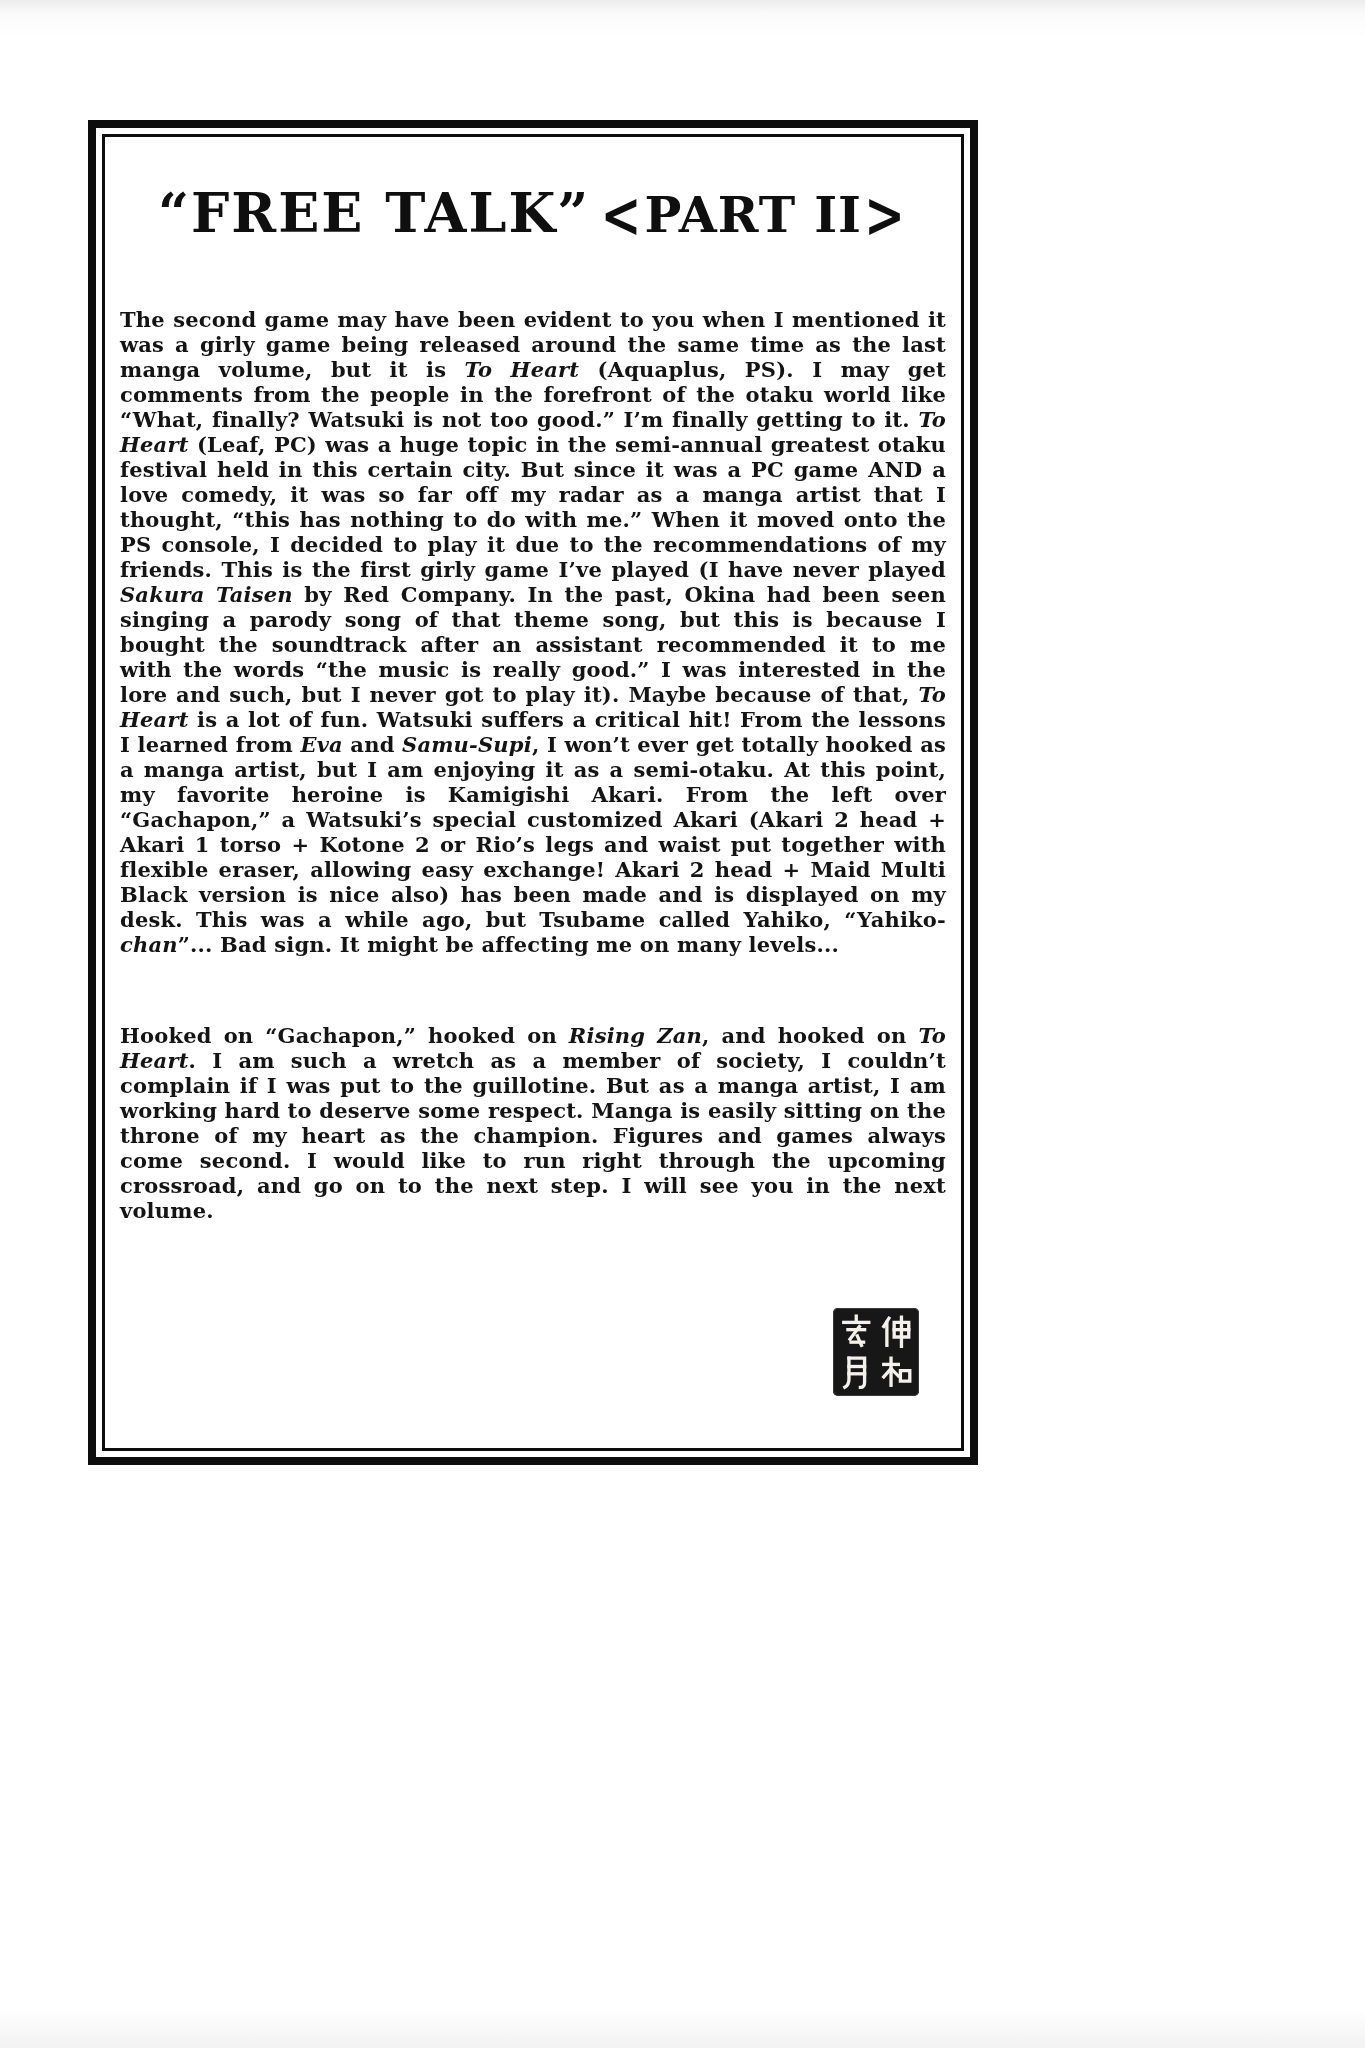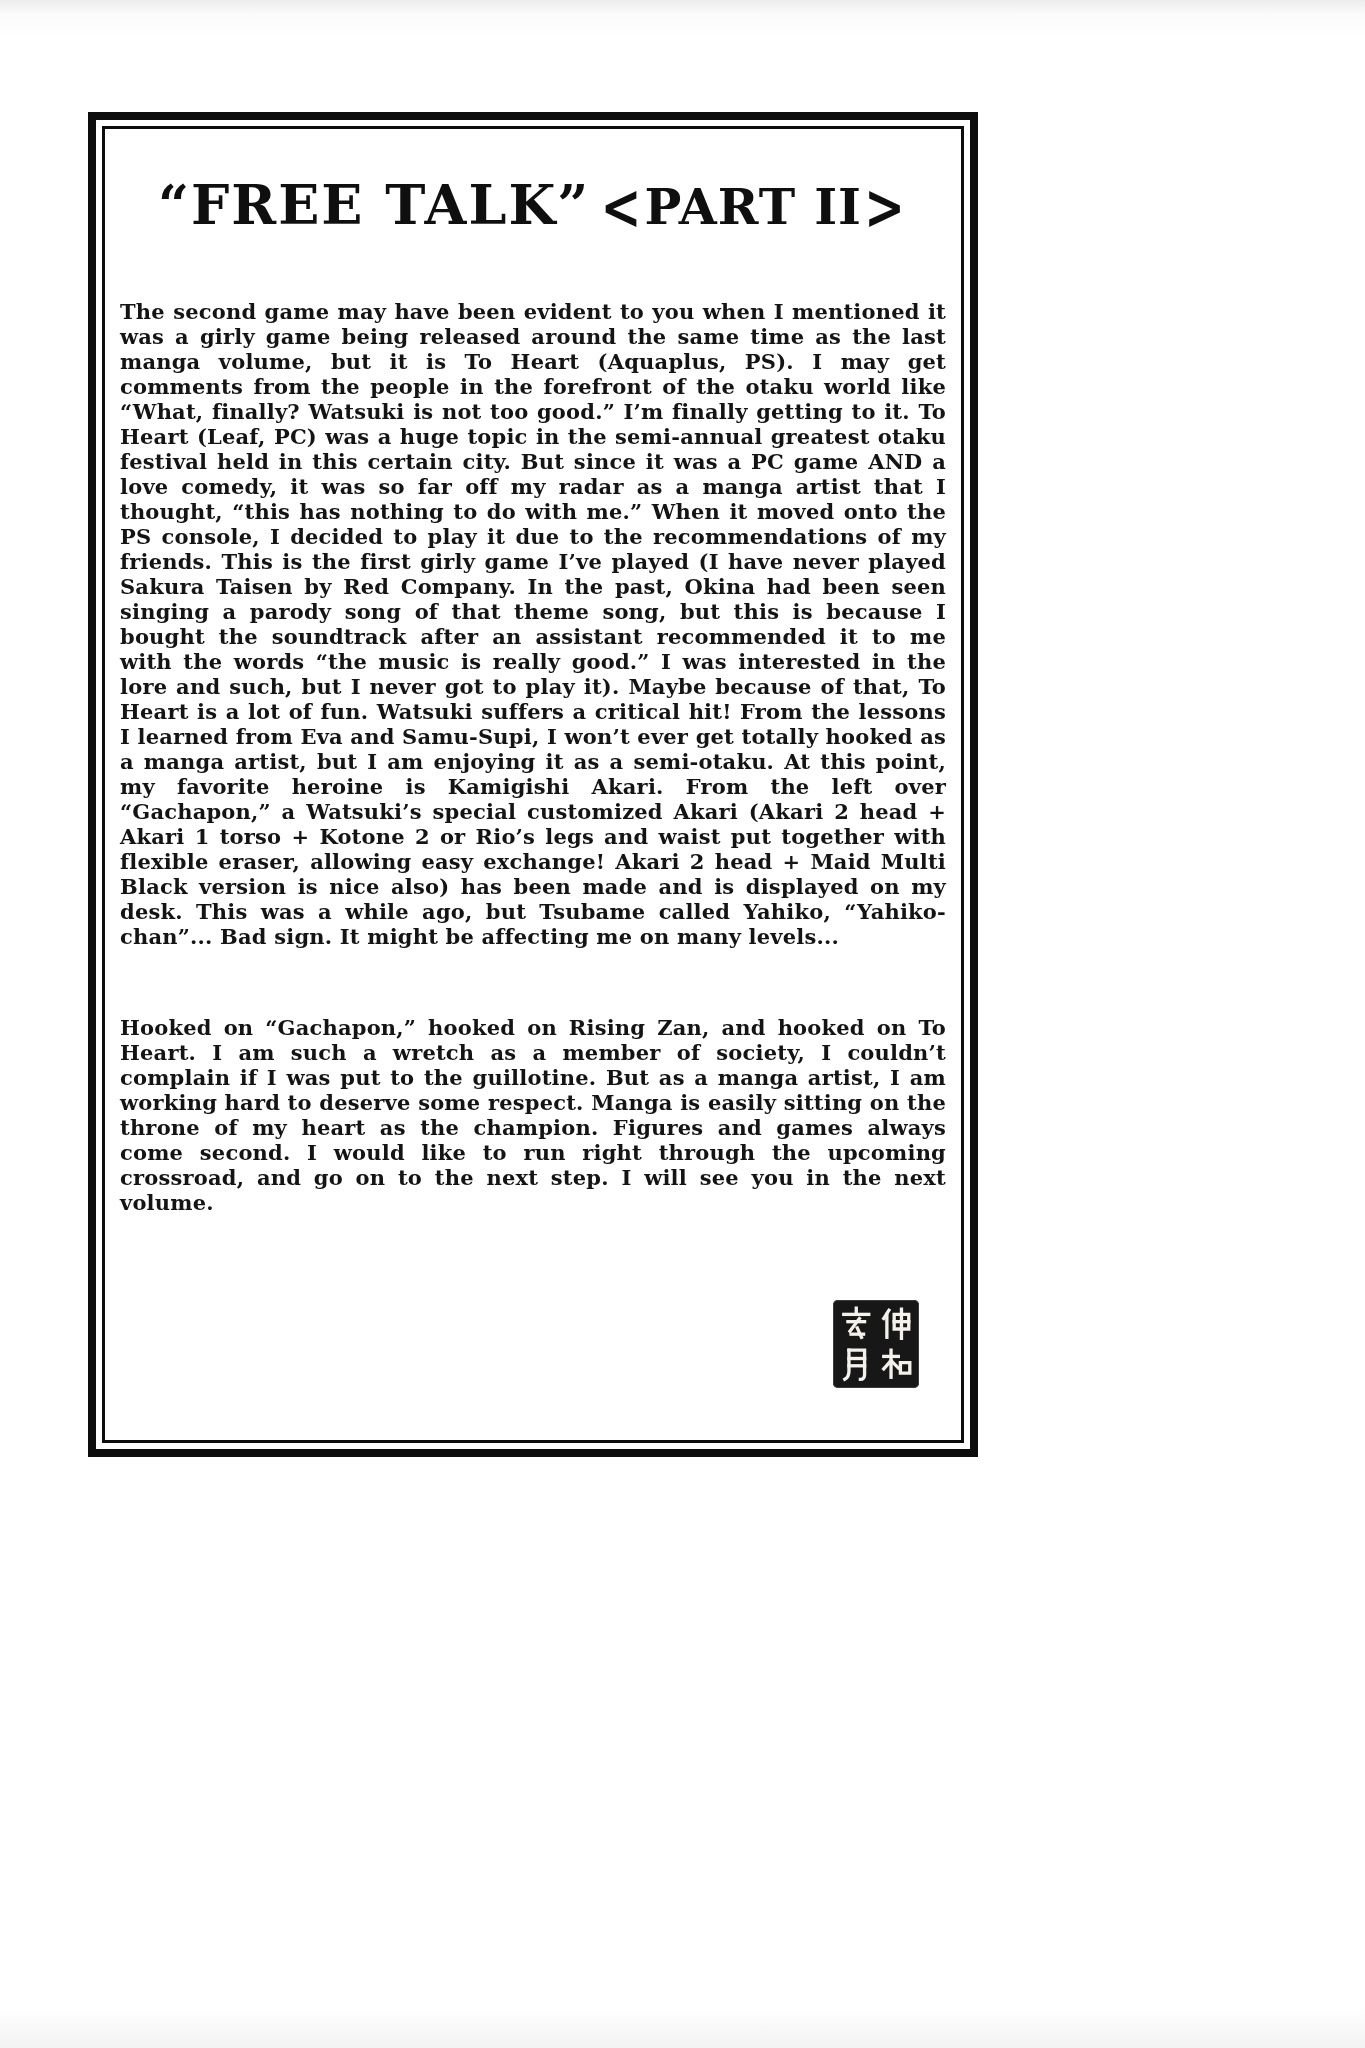--- a/index.html
+++ b/index.html
@@ -6,21 +6,21 @@
   html, body { width:1365px; height:2048px; }
   body {
     position:relative;
     overflow:hidden;
     background:linear-gradient(180deg, #ececec 0px, #fbfbfb 14px, #ffffff 40px, #ffffff 2008px, #f2f2f2 2048px);
     font-family:"DejaVu Serif", serif;
     color:#111;
   }
   .frame-outer {
     position:absolute;
-    left:88px; top:112px;
+    left:88px; top:120px;
     width:890px; height:1345px;
     border:8px solid #0d0d0d;
     background:#ffffff;
   }
   .frame-inner {
     position:absolute;
     inset:6px;
     border:3px solid #0d0d0d;
     padding:24px 15px 0 15px;
   }
@@ -43,21 +43,21 @@
   .body-text { margin-top:62px; }
   .para {
     font-size:21px;
     line-height:25px;
     font-weight:700;
     text-align:justify;
     letter-spacing:0.2px;
     color:#141414;
   }
   .para + .para { margin-top:66px; }
-  .para .it { }
+  .para .it { font-style:italic; }
   .seal {
     position:absolute;
     right:42px; bottom:52px;
     width:86px; height:88px;
     background:#171717;
     border-radius:5px;
     display:grid;
     grid-template-columns:1fr 1fr;
     grid-template-rows:1fr 1fr;
     gap:3px;

